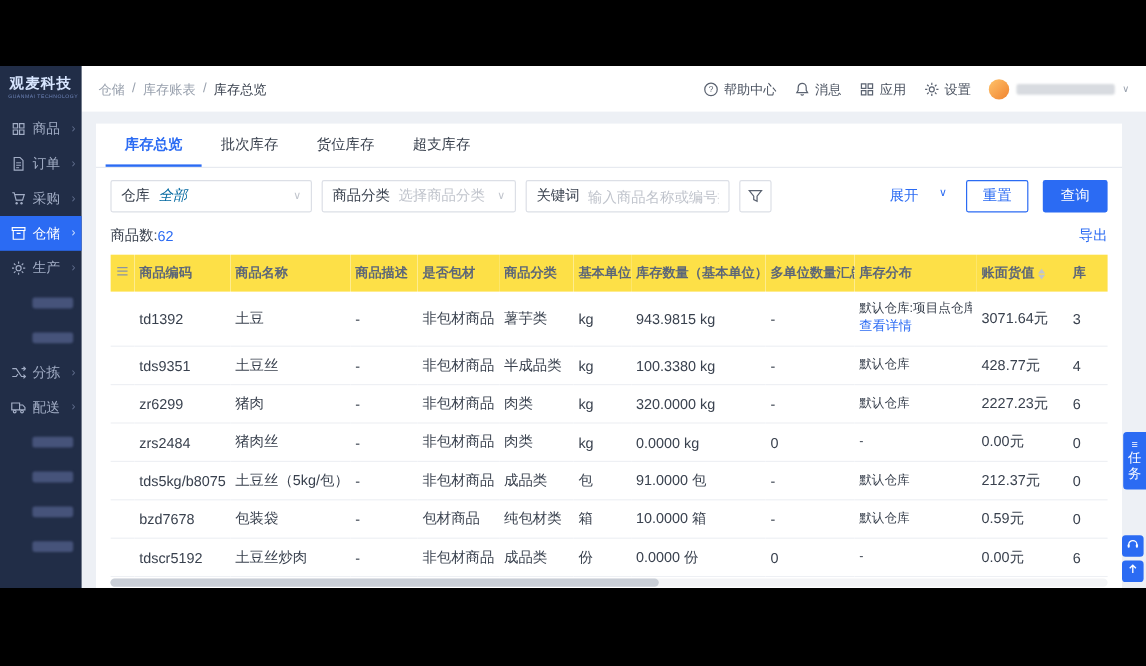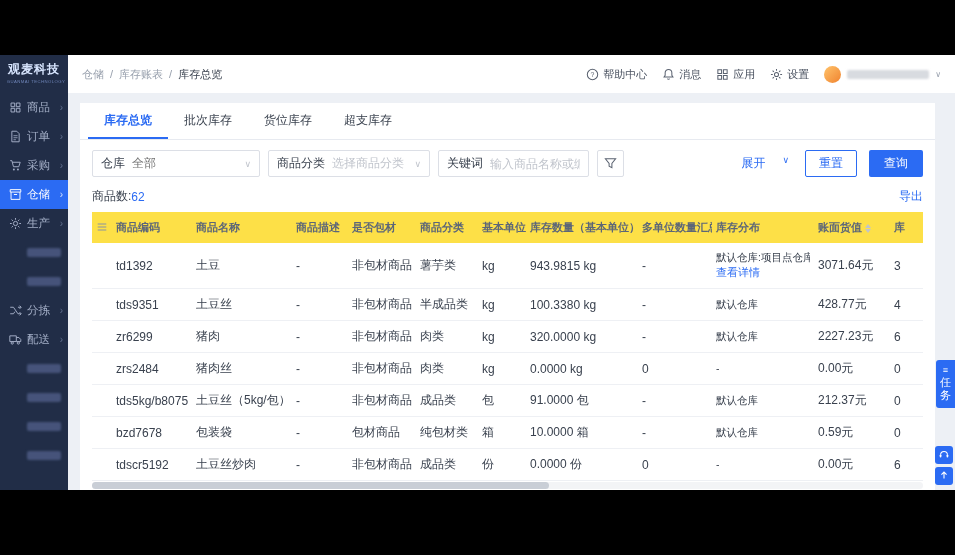--- a/index.html
+++ b/index.html
@@ -44,23 +44,23 @@
   
   .card { position: absolute; left: 80px; top: 48px; width: 855px; bottom: 0; background: #fff; overflow: hidden; }
   .tabs { display: flex; border-bottom: 1px solid #e7eaf0; padding: 0 8px; }
   .tab { padding: 0 16px; line-height: 35px; height: 36px; font-size: 12px; color: #39414e; cursor: pointer; }
   .tab.active { color: #2b6bf3; border-bottom: 2px solid #2b6bf3; font-weight: bold; }
 
   .filter-row { display: flex; align-items: center; padding: 10px 12px 8px; gap: 8px; font-size: 12px; color: #39414e; }
   .fgroup { border: 1px solid #dcdfe6; border-radius: 2px; height: 27px; display: flex; align-items: center; padding: 0 8px; background: #fff; cursor: pointer; }
   .sel-warehouse { width: 168px; }
   .sel-category { width: 162px; }
-  .kw-group { width: 151px; cursor: text; }
+  .kw-group { width: 170px; cursor: text; }
   .g-label { color: #39414e; margin-right: 7px; flex: none; }
-  .g-value { color: #737373; }
+  .g-value { color: #0369a1; font-style: italic; }
   .g-placeholder { color: #c0c4cc; white-space: nowrap; overflow: hidden; }
   .g-caret { margin-left: auto; color: #c0c4cc; font-size: 9px; }
   .kw-input { border: none; outline: none; flex: 1; min-width: 0; font-size: 12px; color: #333; font-family: inherit; }
   .kw-input::placeholder { color: #c0c4cc; }
   .funnel-btn { width: 27px; height: 27px; border: 1px solid #dcdfe6; border-radius: 2px; background: #fff; display: flex; align-items: center; justify-content: center; color: #6b7280; cursor: pointer; }
   .funnel-btn svg { width: 13px; height: 13px; }
   .expand-link { color: #2b6bf3; margin-left: auto; cursor: pointer; display: flex; gap: 17px; align-items: flex-start; }
   .expand-caret { font-size: 9px; }
   .reset-btn { height: 27px; padding: 0 13px; border: 1px solid #2b6bf3; color: #2b6bf3; background: #fff; border-radius: 2px; font-size: 12px; cursor: pointer; margin-left: 8px; font-family: inherit; }
   .search-btn { height: 27px; padding: 0 15px; border: none; background: #2b6bf3; color: #fff; border-radius: 2px; font-size: 12px; cursor: pointer; margin-left: 4px; font-family: inherit; }

